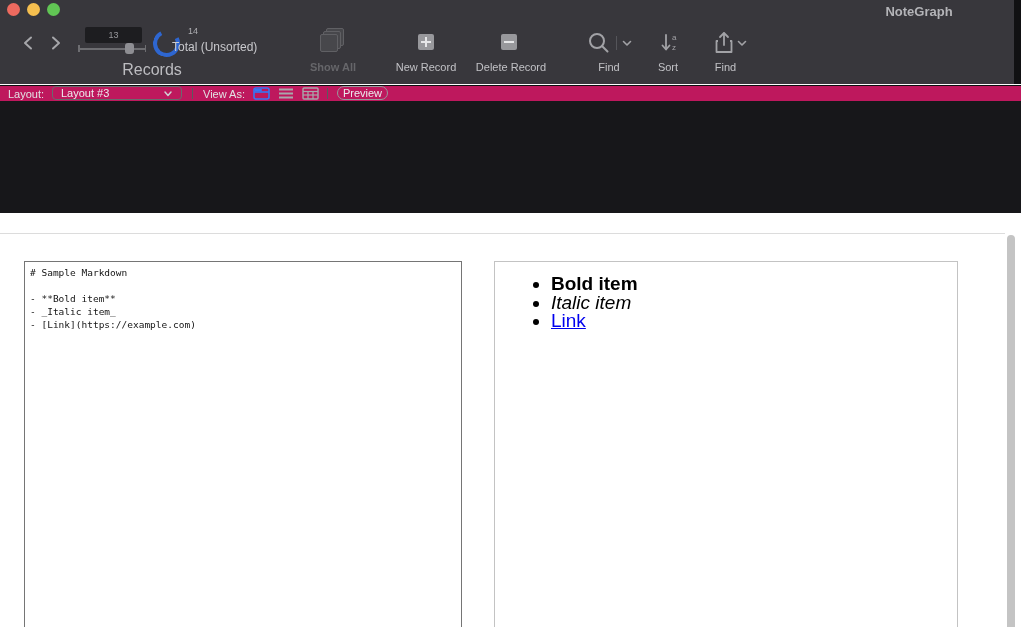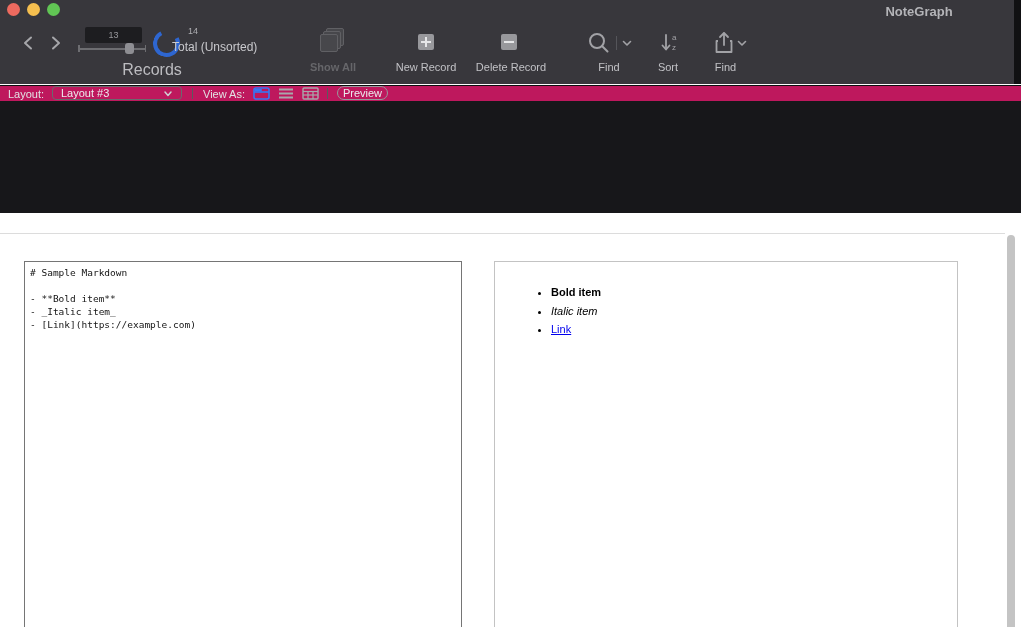--- a/index.html
+++ b/index.html
@@ -71,21 +71,21 @@
   .vscrollbar { position:absolute; left:1007px; top:235px; width:8px; height:392px; background:#c4c4c4; border-radius:4px 4px 0 0; }
 
   .pane { position:absolute; top:261px; background:#fff; }
   .pane-source { left:24px; width:438px; height:370px; border:1px solid #757575; }
   .pane-preview { left:494px; width:464px; height:370px; border:1px solid #c3c3c3; }
 
   .source-text { margin:4px 0 0 5px; font-family:"DejaVu Sans Mono","Liberation Mono",monospace;
                  font-size:9.5px; line-height:13px; color:#141414; white-space:pre; }
 
   .md-h1 { margin:38px 0 0 16px; font-size:29px; line-height:33px; font-weight:bold; color:#000; }
-  .md-list { margin-top:21px; padding-left:56px; font-size:11px; line-height:18.5px; color:#000; }
+  .md-list { margin-top:13px; padding-left:56px; font-size:19px; line-height:18.5px; color:#000; }
   .md-list li.bold { font-weight:bold; }
   .md-list li.italic { font-style:italic; }
   .md-list li.link a { color:#0000ee; text-decoration:underline; }
 
   svg { display:block; }
 </style>
 </head>
 <body>
 
 <div id="screen">

